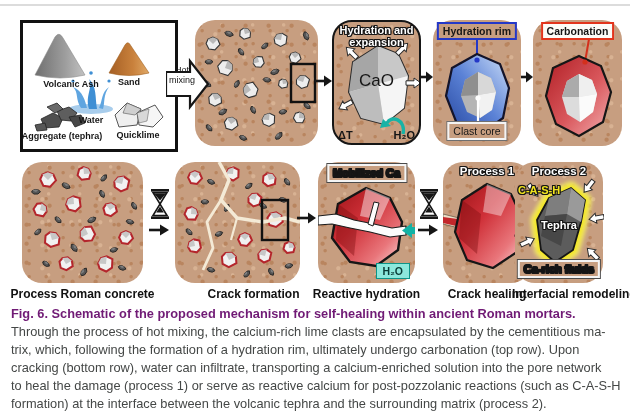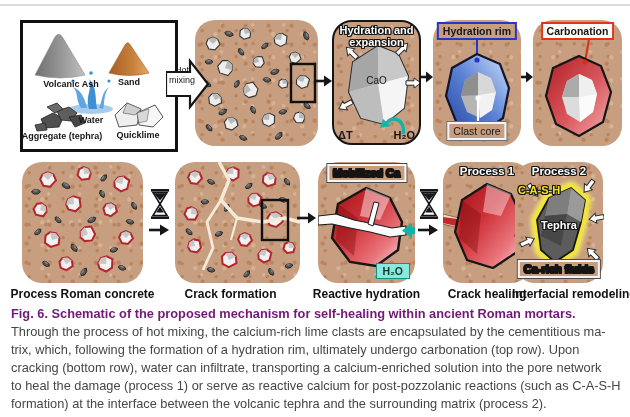--- a/index.html
+++ b/index.html
@@ -222,21 +222,21 @@
         <g transform="translate(12,83) rotate(152)">
             <polygon points="-7,-2.2 1,-2.2 1,-5 8,0 1,5 1,2.2 -7,2.2" fill="#fff" stroke="#2a2a2a" stroke-width="1"></polygon>
           </g>
       </g>
       <g>
         <path d="M 69,112 C 72,97 57,93 53,101" fill="none" stroke="#17b3a6" stroke-width="3.4"></path>
         <polygon points="49,97 46,106 57,104" fill="#17b3a6"></polygon>
       </g>
     </svg>
     <div class="ptitle ow" style="top:3px;padding:0 5px;">Hydration and expansion</div>
-    <div class="ptitle" style="top:53px;font-size:10px;color:#161616;">CaO</div>
+    <div class="ptitle" style="top:53px;font-size:17px;color:#161616;">CaO</div>
     <div style="position:absolute;left:4px;bottom:2px;font-size:11px;font-weight:bold;color:#161616;">ΔT</div>
     <div style="position:absolute;right:4px;bottom:2px;font-size:11px;font-weight:bold;color:#161616;">H₂O</div>
   </div>
 
   
   <svg style="position:absolute;left:421px;top:70px;" width="13" height="14" viewBox="0 0 13 14">
     <line x1="0" y1="7" x2="6" y2="7" stroke="#161616" stroke-width="2.6"></line>
       <polygon points="5,1.5 12,7 5,12.5" fill="#161616"></polygon>
   </svg>
 
@@ -500,21 +500,21 @@
       </g>
     </svg>
     <div class="ptitle ow" style="top:4px;font-size:11.5px;">Process 2</div>
     <div class="oy" style="position:absolute;left:3px;top:22px;font-size:11px;">C-A-S-H</div>
     <div class="ptitle ow" style="top:58px;font-size:11px;">Tephra</div>
     <div class="boxlbl whitebox ow" style="left:50%;transform:translateX(-50%);top:98px;">Ca-rich fluids</div>
   </div>
 
   
   <div class="bcap" style="left:2px;width:161px;">Process Roman concrete</div>
-  <div class="bcap" style="left:168px;width:125px;">Crack formation</div>
+  <div class="bcap" style="left:191px;width:125px;">Crack formation</div>
   <div class="bcap" style="left:303px;width:127px;">Reactive hydration</div>
   <div class="bcap" style="left:443px;width:88px;">Crack healing</div>
   <div class="bcap" style="left:512px;width:118px;">Interfacial remodeling</div>
 
   
   <div class="caption">
     <div class="head">Fig. 6. Schematic of the proposed mechanism for self-healing within ancient Roman mortars.</div>
     <div class="line">Through the process of hot mixing, the calcium-rich lime clasts are encapsulated by the cementitious ma-</div>
     <div class="line">trix, which, following the formation of a hydration rim, ultimately undergo carbonation (top row). Upon</div>
     <div class="line">cracking (bottom row), water can infiltrate, transporting a calcium-enriched solution into the pore network</div>

